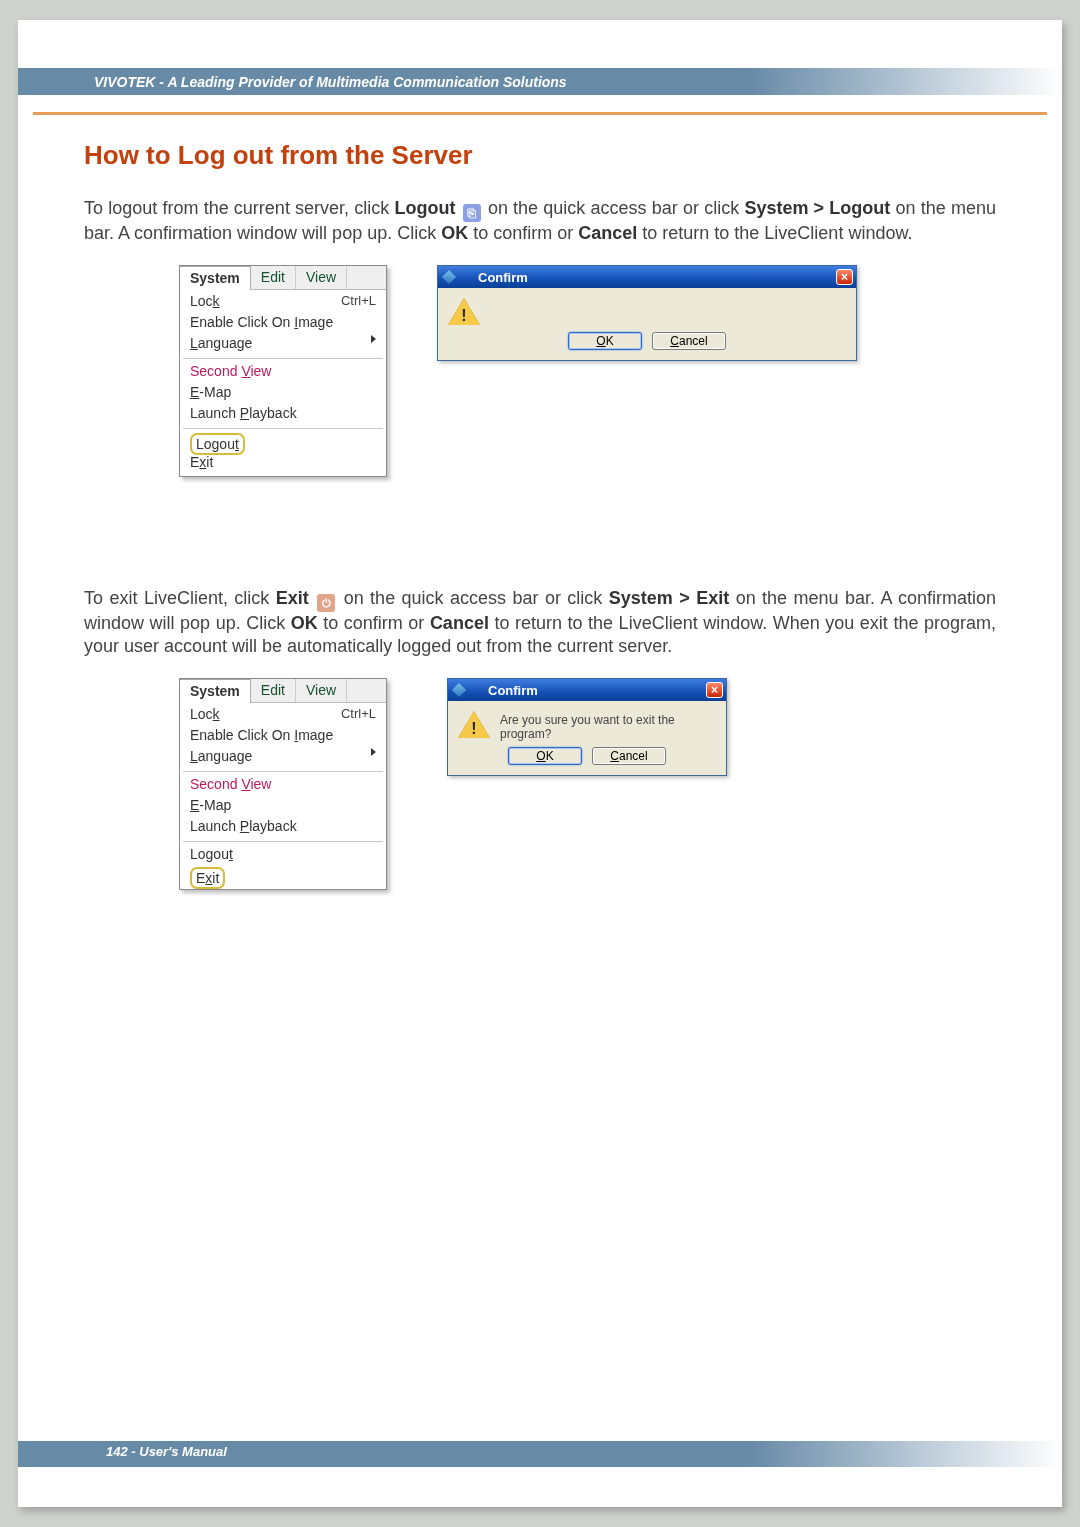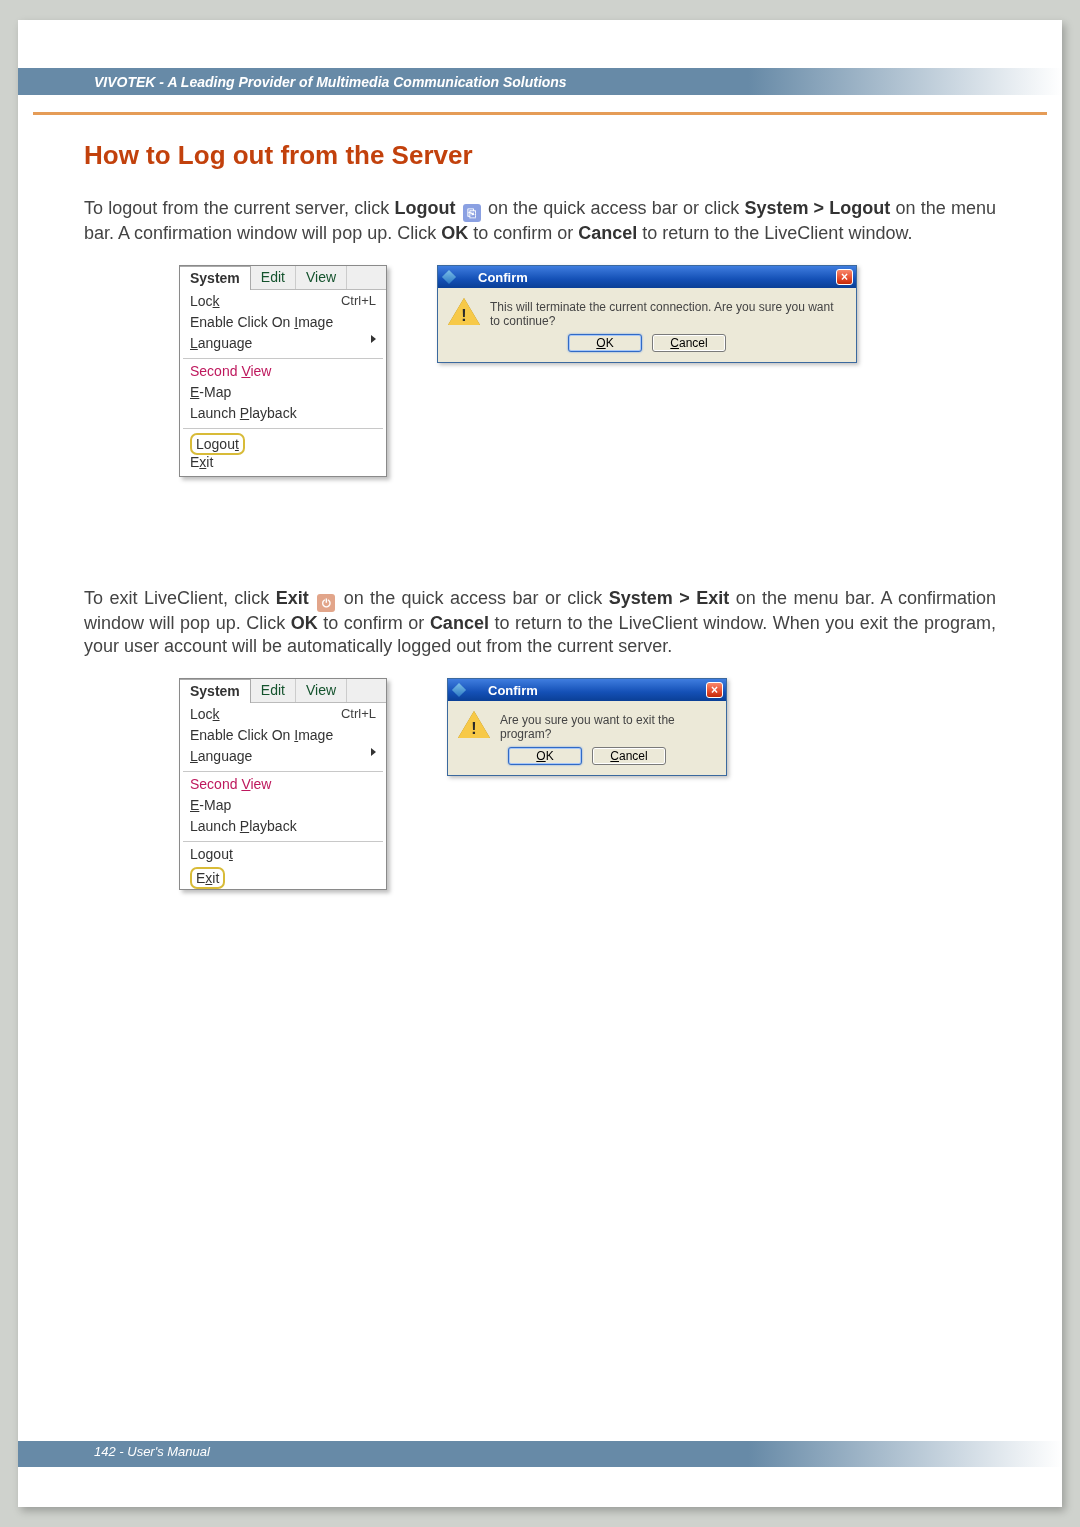--- a/index.html
+++ b/index.html
@@ -220,24 +220,24 @@
   }
   .xp-btn.default {
     border: 1px solid #316ac5;
     box-shadow: 0 0 0 1px #a7c7f8 inset, 0 0 2px #5a92e6;
   }
   .ul { text-decoration: underline; }
 
   .footer {
     position: absolute;
     bottom: 48px;
-    left: 76px;
+    left: 88px;
     color: #fff;
     font-style: italic;
-    font-weight: normal;
+    font-weight: bold;
     font-size: 13px;
   }
   .footer-band {
     position: absolute;
     bottom: 40px;
     left: 0;
     width: 100%;
     height: 26px;
     background: linear-gradient(to right, var(--page-blue) 0%, var(--page-blue) 70%, rgba(103,138,167,0) 100%);
   }
@@ -344,21 +344,20 @@
             <span>Confirm</span>
             <div class="xp-close-btn">
               <span>×</span>
             </div>
           </div>
           <div class="xp-body">
             <div class="warn-icon">
               <div class="tri"></div>
                 <div class="bang">!</div>
             </div>
-            <div class="msg">This will terminate the current connection. Are you sure you want to continue?</div>
           </div>
           <div class="xp-buttons">
             <button class="xp-btn default"><span class="ul">O</span>K</button>
             <button class="xp-btn"><span class="ul">C</span>ancel</button>
           </div>
         </div>
       </div>
 
       <div class="section2">
 

